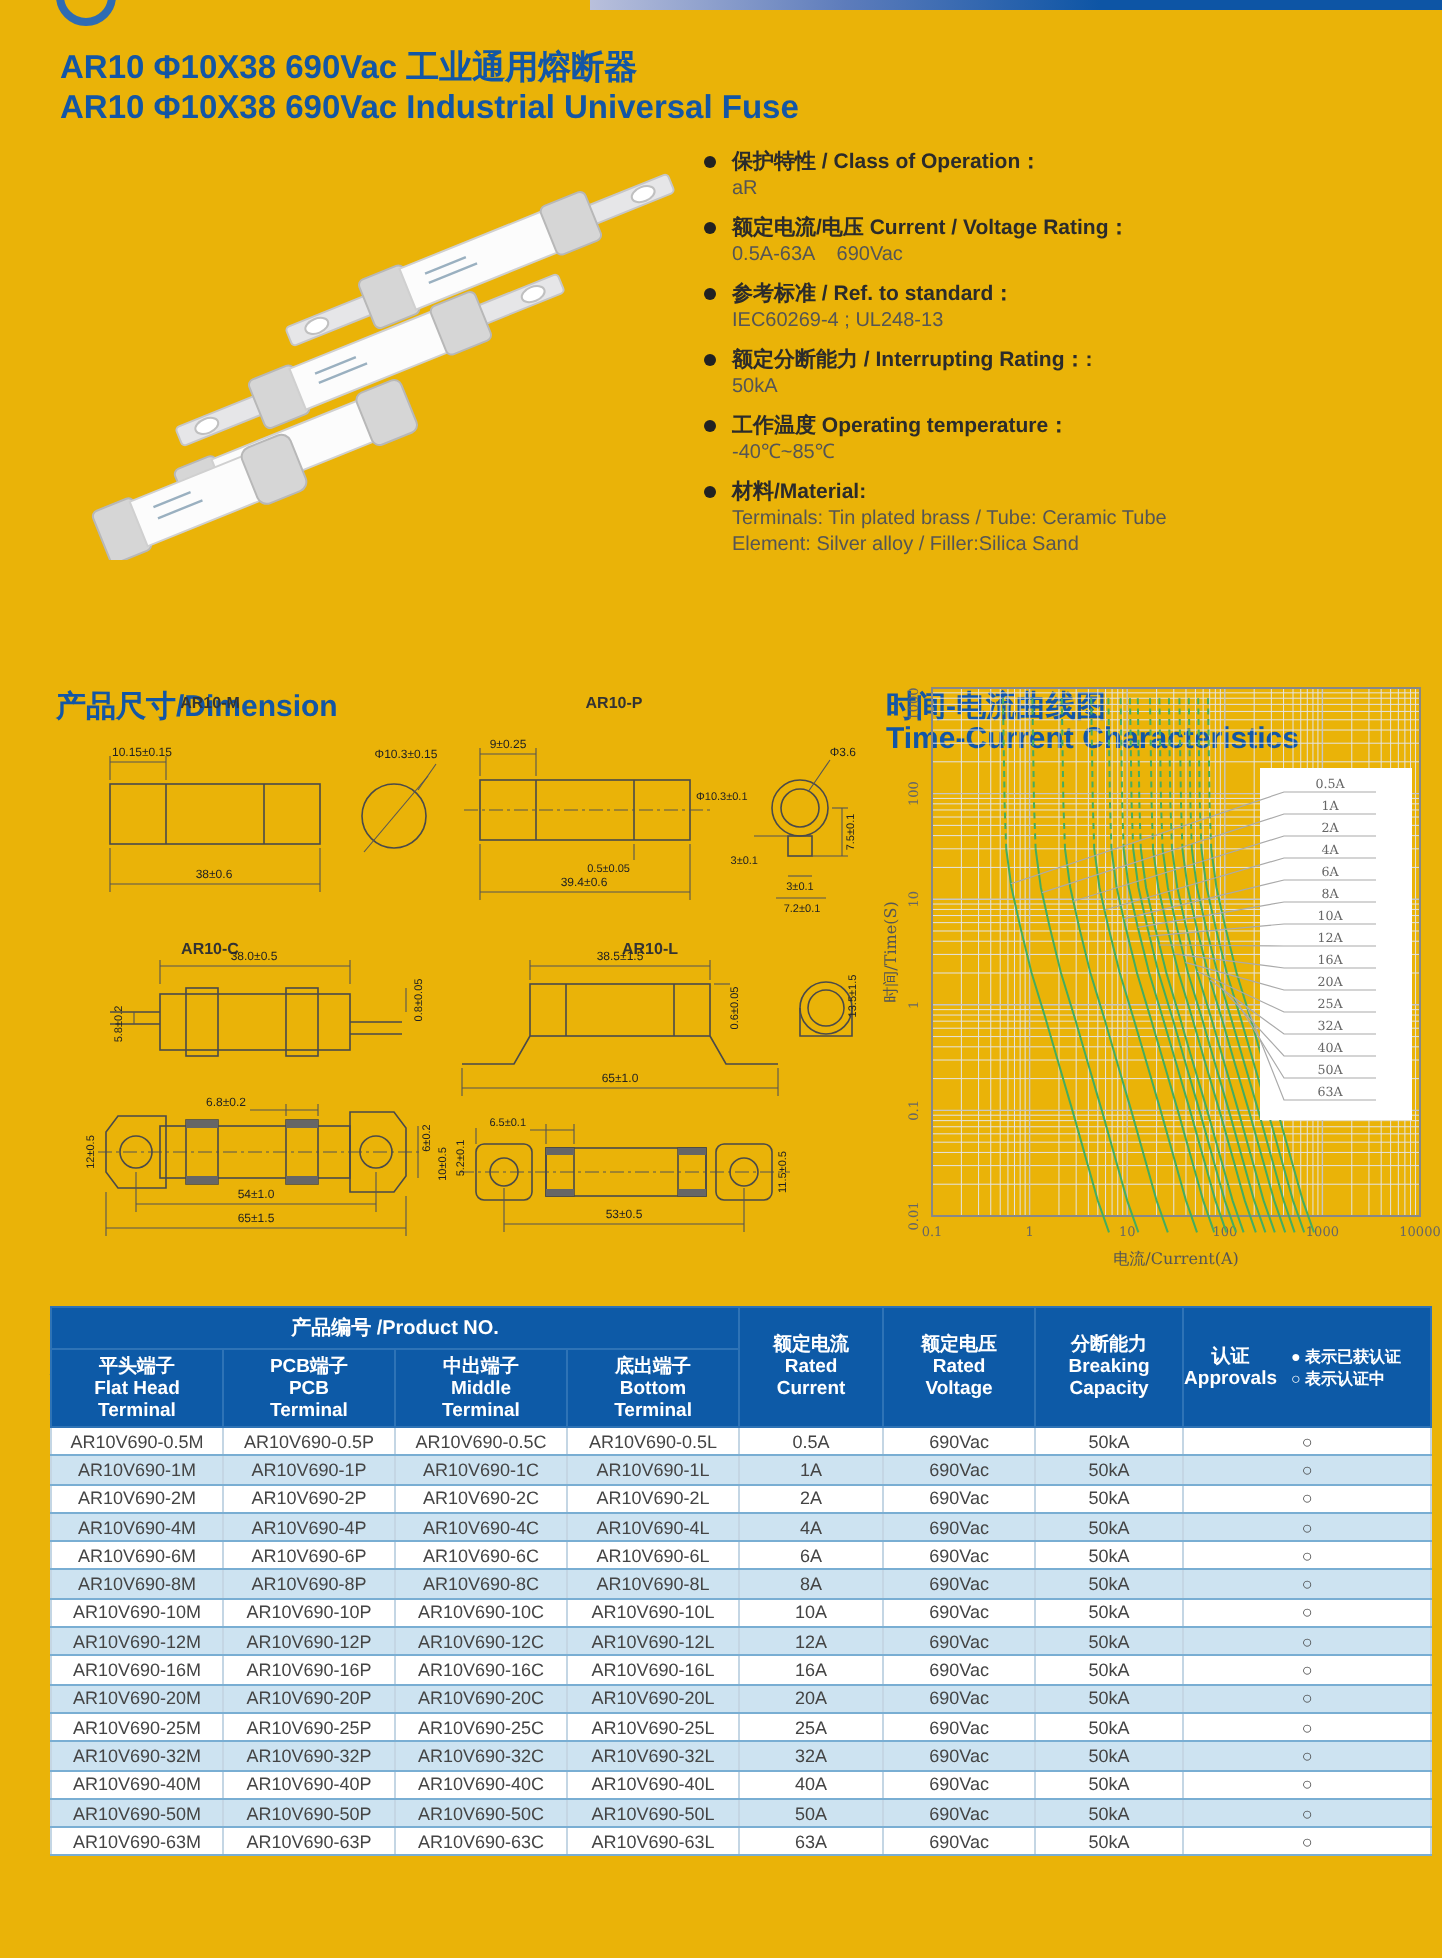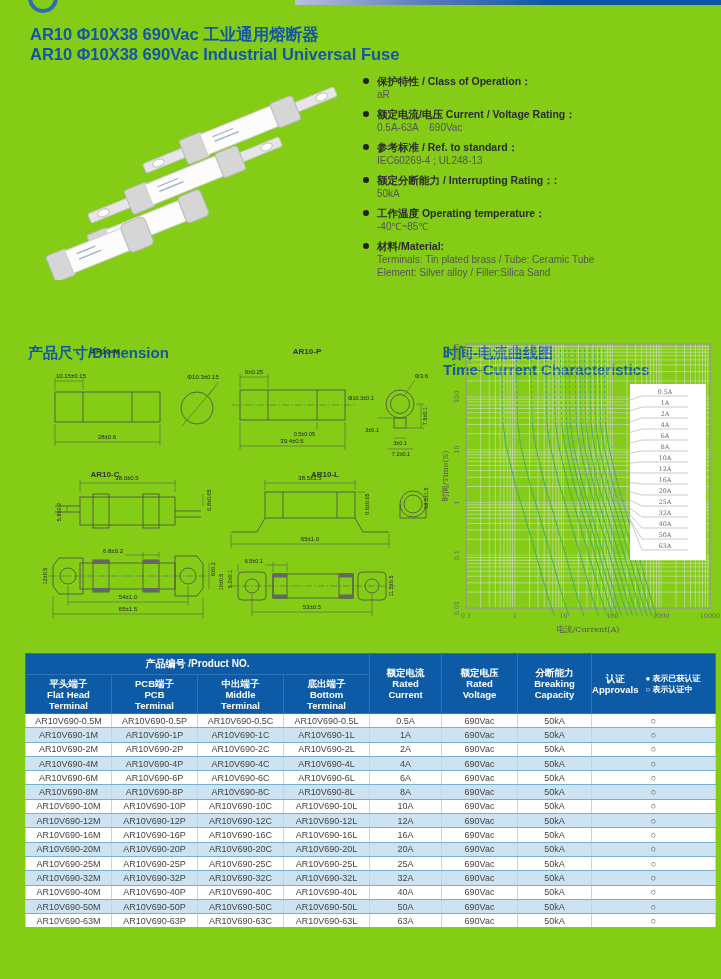--- a/index.html
+++ b/index.html
@@ -1,27 +1,27 @@
 <!DOCTYPE html>
 <html><head>
 <meta charset="utf-8">
 <style>
   html,body{margin:0;padding:0;background:#fff;}
-  .page{position:relative;width:721px;height:979px;background:#84cc16;overflow:hidden;
+  .page{position:relative;width:721px;height:979px;background:#eab308;overflow:hidden;
         font-family:"Liberation Sans",sans-serif;}
   
   .topbar{position:absolute;left:295px;top:0;width:426px;height:5px;
           background:linear-gradient(90deg,#b9c0dc 0%,#5d7cbb 30%,#0d55a5 60%,#0d55a5 100%);}
   .logo-arc{position:absolute;left:28px;top:-17px;width:22px;height:22px;border:4px solid #2f6cb3;border-radius:50%;}
   
   .title{position:absolute;left:30px;color:#1356a5;font-weight:bold;font-size:16.5px;line-height:20px;white-space:nowrap;}
   .title.zh{top:24px;} .title.en{top:44px;}
   .sec-head{position:absolute;color:#1356a5;font-weight:bold;font-size:15px;white-space:nowrap;margin-top:43px;}
   
-  .features{position:absolute;left:363px;top:74px;width:352px;list-style:none;margin:0;padding:0;}
+  .features{position:absolute;left:352px;top:74px;width:352px;list-style:none;margin:0;padding:0;}
   .features li{position:relative;padding-left:14px;margin-bottom:6px;}
   .dot{position:absolute;left:0;top:4px;width:6px;height:6px;border-radius:50%;background:#222;}
   .feat-title{font-size:10.5px;font-weight:bold;color:#2b2b2b;line-height:14px;display:block;}
   .feat-val{font-size:10px;color:#555;line-height:13px;display:block;white-space:pre-wrap;}
   
   svg{display:block;}
   .ol{stroke:#4a4a4a;stroke-width:.8;fill:none}
   .dl{stroke:#555;stroke-width:.55;fill:none}
   .cl{stroke:#555;stroke-width:.5;stroke-dasharray:7 2 1.5 2;fill:none}
   .dt{font:6px "Liberation Sans",sans-serif;fill:#222}

